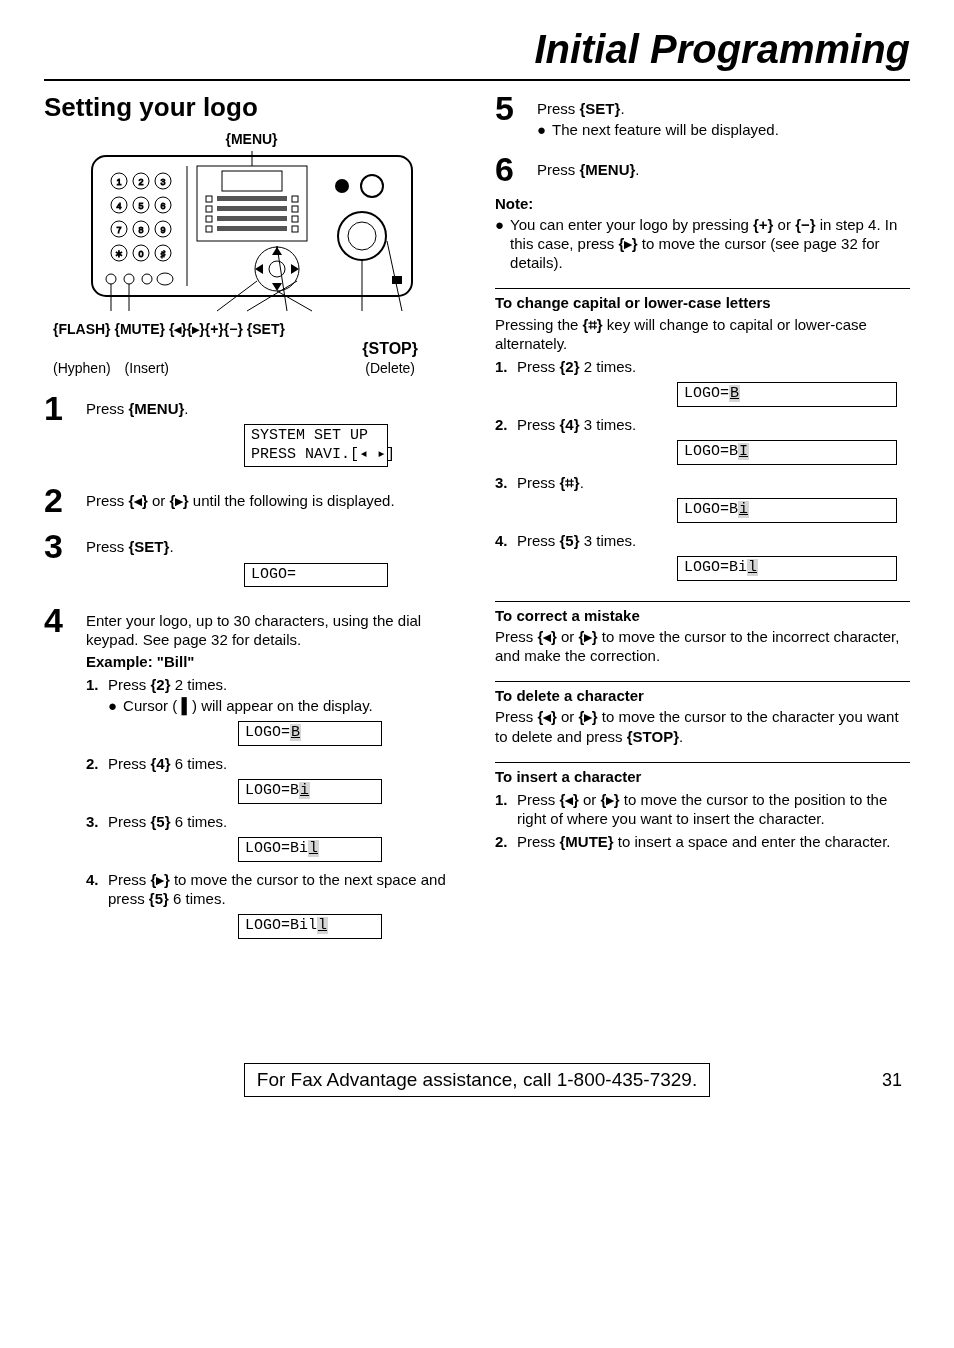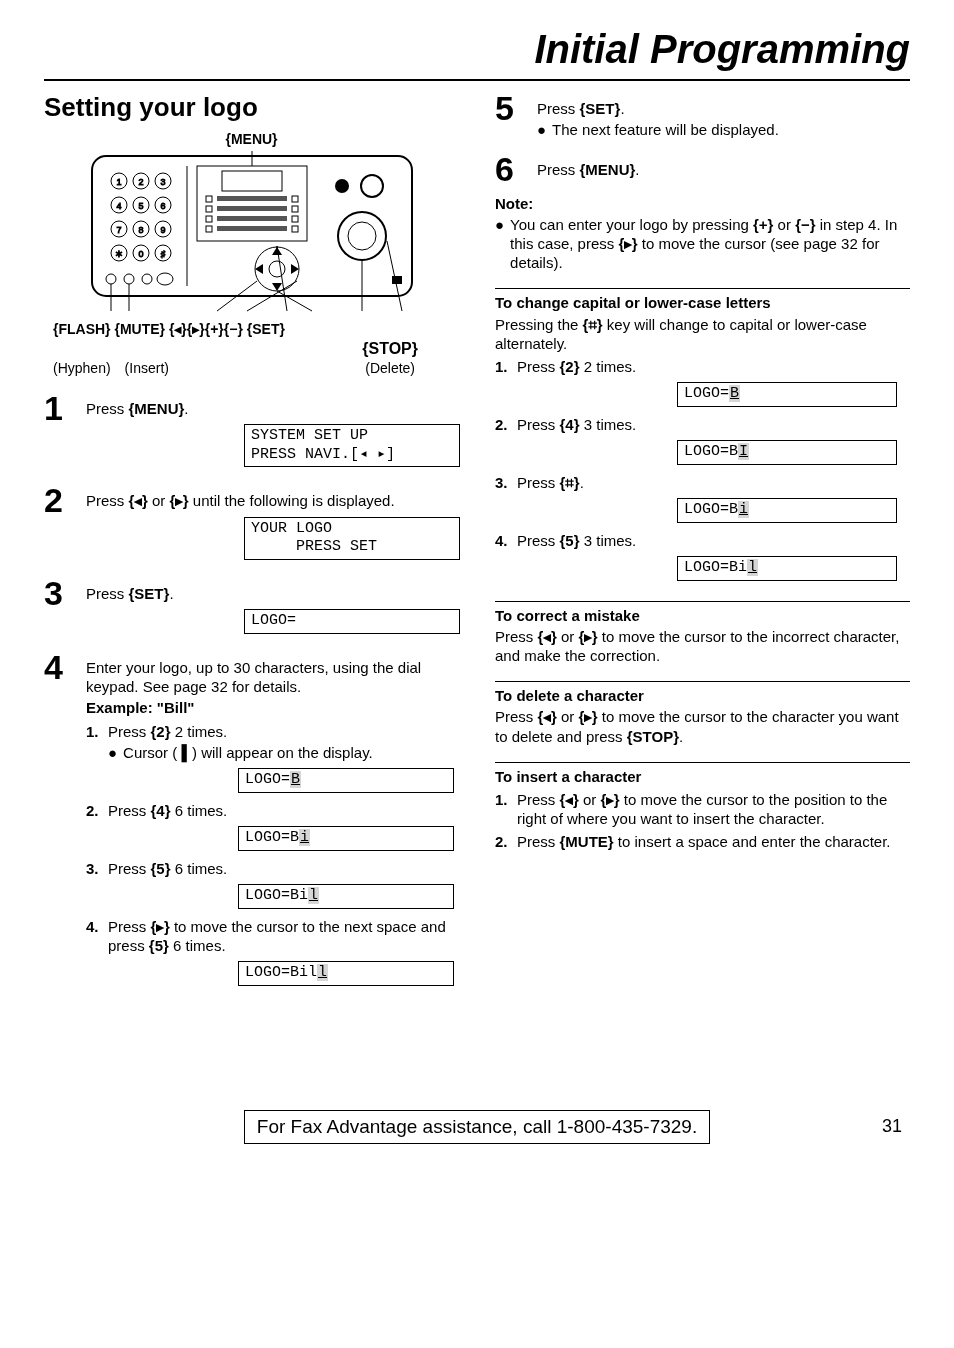--- a/index.html
+++ b/index.html
@@ -35,21 +35,21 @@
   .step-body { flex: 1; padding-top: 8px; font-size: 15px; }
   .key { font-weight: 700; }
   .lcd {
     border: 1px solid #000;
     font-family: "Courier New", Courier, monospace;
     font-size: 15px;
     padding: 2px 6px;
     margin: 6px 0 4px 0;
     white-space: pre;
     line-height: 1.25;
-    width: 216px;
+    width: 144px;
   }
   .lcd-right { margin-left: 158px; }
   .lcd-r2 { margin-left: 160px; width: 220px; }
   .substep { display: flex; align-items: flex-start; margin-top: 4px; font-size: 15px; }
   .substep .sn { font-weight: 700; width: 22px; flex-shrink: 0; }
   .substep .sb { flex: 1; }
   .bullet { display: flex; gap: 6px; font-size: 15px; margin-top: 2px; }
   .bullet .dot { font-weight: 700; }
   .rule { border-top: 1px solid #000; margin: 16px 0 4px 0; }
   .subhead { font-weight: 700; font-size: 15px; margin-bottom: 2px; }
@@ -168,22 +168,20 @@
         <span>Press </span><span class="key">{MENU}</span><span>.</span>
         <div class="lcd lcd-right">SYSTEM SET UP
 PRESS NAVI.[◂ ▸]</div>
       </div>
     </div>
 
     <div class="step">
       <div class="big-num">2</div>
       <div class="step-body">
         <span>Press </span><span class="key">{◂}</span><span> or </span><span class="key">{▸}</span><span> until the following is displayed.</span>
-        <div class="lcd lcd-right">YOUR LOGO
-     PRESS SET</div>
       </div>
     </div>
 
     <div class="step">
       <div class="big-num">3</div>
       <div class="step-body">
         <span>Press </span><span class="key">{SET}</span><span>.</span>
         <div class="lcd lcd-right">LOGO=</div>
       </div>
     </div>

